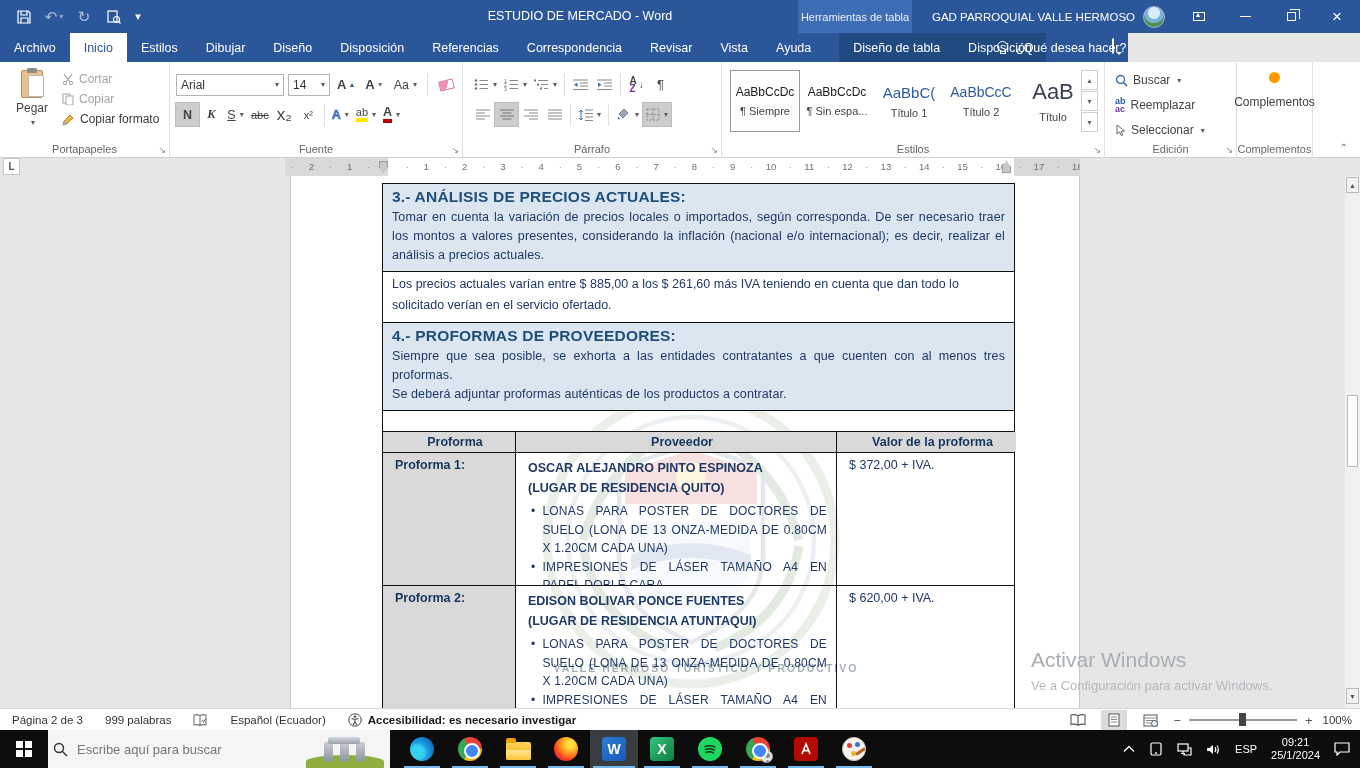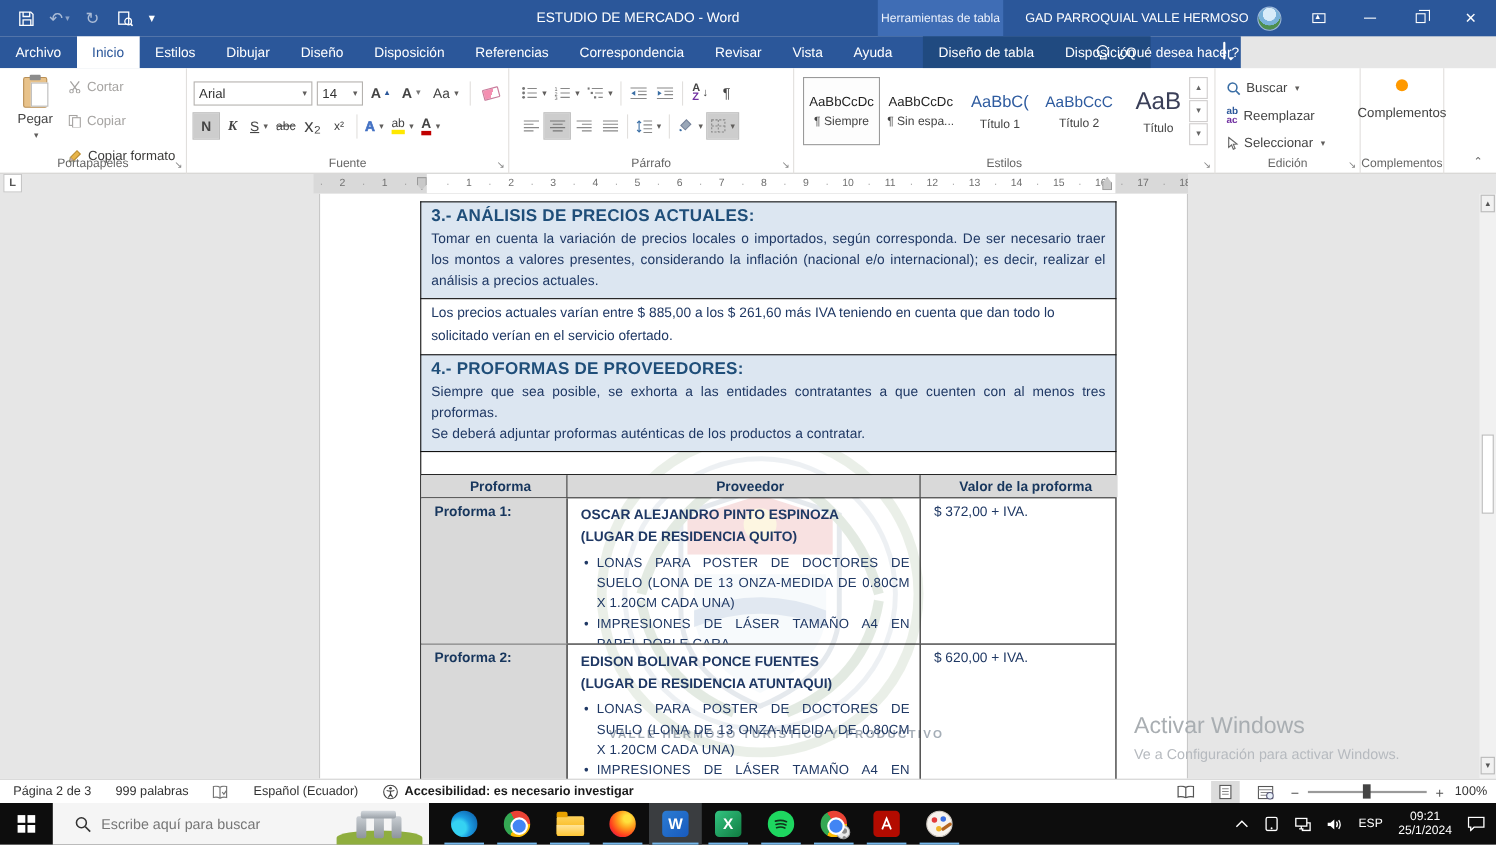--- a/index.html
+++ b/index.html
@@ -46,21 +46,21 @@
 .caret{font-size:8px;color:#605e5c;margin-left:2px;}
 .rbtn{display:inline-flex;align-items:center;justify-content:center;gap:2px;height:23px;min-width:23px;padding:0 3px;font-size:12.5px;color:#444;}
 .rbtn.on{background:#cdcdcd;outline:1px solid #bdbdbd;}
 .vsep{width:1px;height:22px;background:#e1dfdd;margin:0 3px;align-self:center;}
 
 #g-clip{left:0;width:170px;}
 .paste-big{position:absolute;left:10px;top:8px;width:44px;height:72px;display:flex;flex-direction:column;align-items:center;gap:3px;font-size:12px;color:#444;}
 .clipboard{width:22px;height:28px;background:#e8c28a;border:1px solid #b98f55;border-radius:2px;position:relative;}
 .clipboard::before{content:"";position:absolute;left:5px;top:-3px;width:10px;height:5px;background:#8c8c8c;border-radius:1px;}
 .clipboard::after{content:"";position:absolute;left:6px;top:4px;width:14px;height:20px;background:#fff;border:1px solid #bbb;}
-.clip-items{position:absolute;left:62px;top:10px;display:flex;flex-direction:column;gap:17px;font-size:12px;}
+.clip-items{position:absolute;left:62px;top:10px;display:flex;flex-direction:column;gap:6px;font-size:12px;}
 .clip-item{display:flex;align-items:center;gap:5px;}
 .clip-item.dim{color:#a6a4a2;}
 
 #g-font{left:170px;width:293px;}
 .font-row1{position:absolute;left:6px;top:11px;display:flex;align-items:center;gap:4px;}
 .combo{height:22px;border:1px solid #b5b2af;background:#fff;display:flex;align-items:center;justify-content:space-between;padding:0 4px;font-size:12px;color:#333;}
 .font-row2{position:absolute;left:6px;top:41px;display:flex;align-items:center;gap:1px;}
 .fx-bold{font-weight:bold;}
 .fx-italic{font-style:italic;font-family:"Liberation Serif",serif;font-weight:bold;}
 .fx-under{text-decoration:underline;}
@@ -162,21 +162,21 @@
 #zoomslider{display:flex;align-items:center;gap:8px;}
 .ztrack{position:relative;width:108px;height:1.5px;background:#9a9a9a;}
 .zthumb{position:absolute;left:50px;top:-6px;width:7px;height:13px;background:#444;}
 .zminus,.zplus{font-size:13px;color:#555;}
 
 
 #taskbar{position:absolute;left:0;top:730px;width:1360px;height:38px;background:#0d0d0d;color:#fff;}
 #startbtn{position:absolute;left:0;top:0;width:48px;height:38px;display:flex;align-items:center;justify-content:center;}
 .winlogo{display:grid;grid-template-columns:7px 7px;grid-template-rows:7px 7px;gap:1.5px;}
 .winlogo i{background:#fff;}
-#tsearch{position:absolute;left:48px;top:0;width:342px;height:38px;background:#f5f5f5;display:flex;align-items:center;padding-left:20px;gap:9px;}
+#tsearch{position:absolute;left:48px;top:0;width:342px;height:38px;background:#f5f5f5;display:flex;align-items:center;padding-left:5px;gap:9px;}
 #tsearch input{border:none;outline:none;background:transparent;font-size:13px;color:#444;width:200px;font-family:"Liberation Sans",sans-serif;}
 .monument{position:absolute;right:2px;bottom:0;width:86px;height:36px;}
 .monument .hill{position:absolute;left:4px;bottom:0;width:78px;height:13px;background:#8fae3e;border-radius:50% 50% 0 0;}
 .monument .st{position:absolute;bottom:6px;width:9px;height:20px;background:linear-gradient(#c9ced3,#8d949b);border-radius:2px;}
 .monument .lintel{position:absolute;left:26px;bottom:24px;width:32px;height:7px;background:linear-gradient(#d4d9de,#9aa1a8);border-radius:2px;}
 .tslot{position:absolute;top:0;width:48px;height:38px;display:flex;align-items:center;justify-content:center;}
 .tslot.active{background:#3a3d40;}
 .underline{position:absolute;bottom:0;left:6px;width:36px;height:2.5px;background:#76b9ed;}
 .tico{width:24px;height:24px;}
 .edge{border-radius:50%;background:radial-gradient(circle at 30% 65%,#35d2f2 0 28%,#1b9de2 45%,#0c59a4 90%);}

